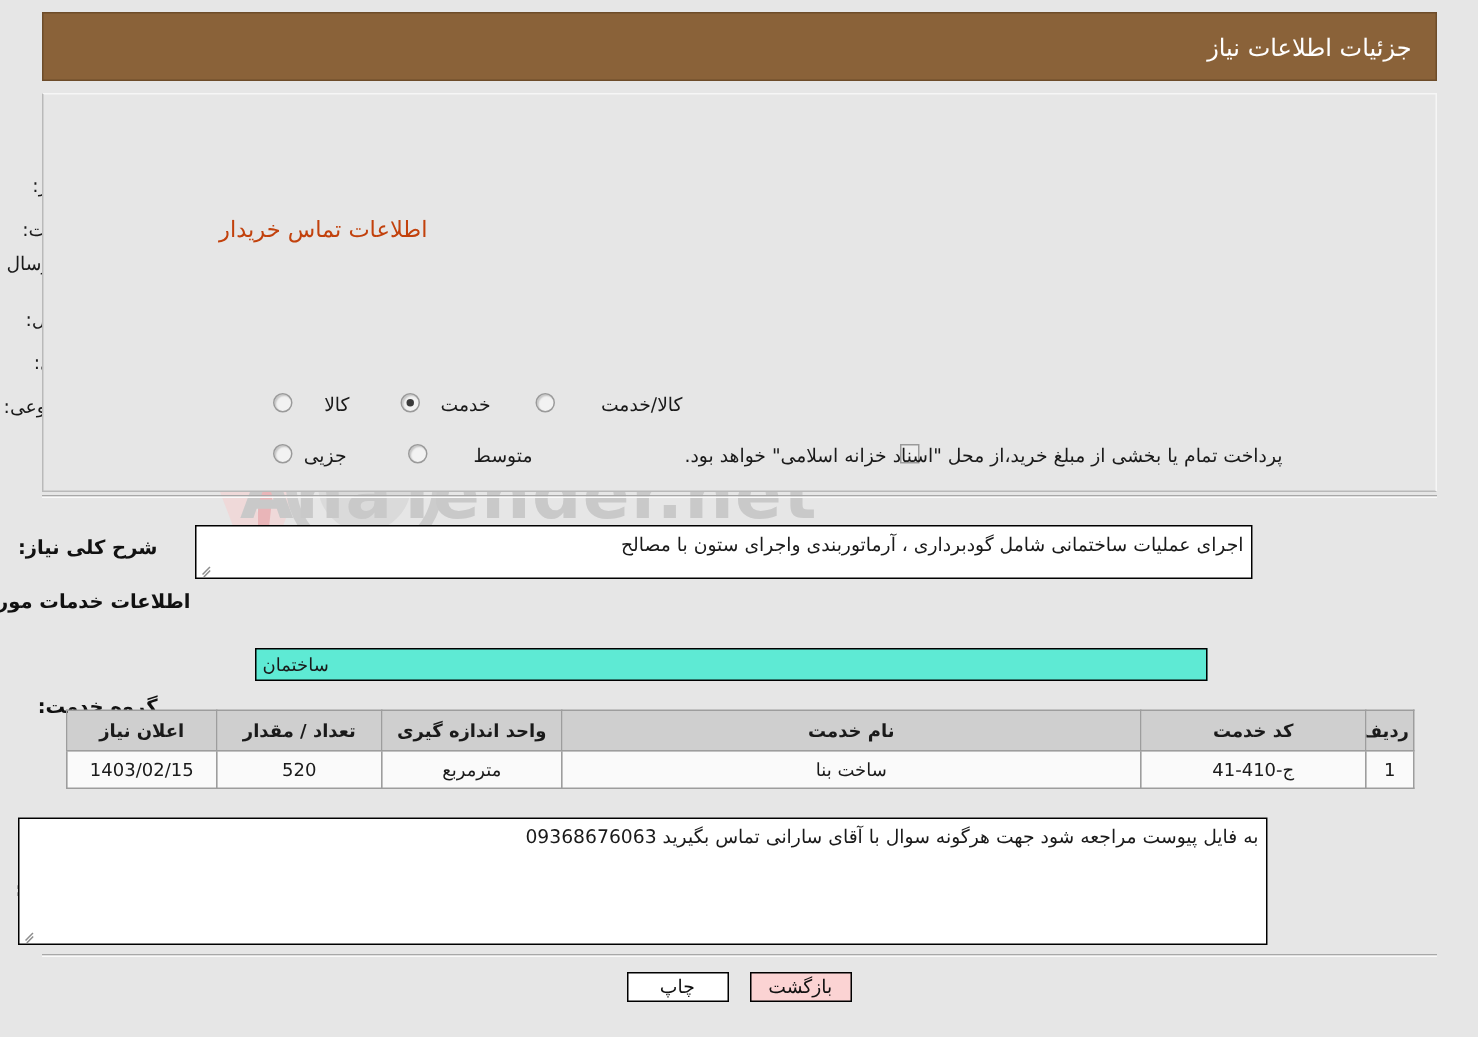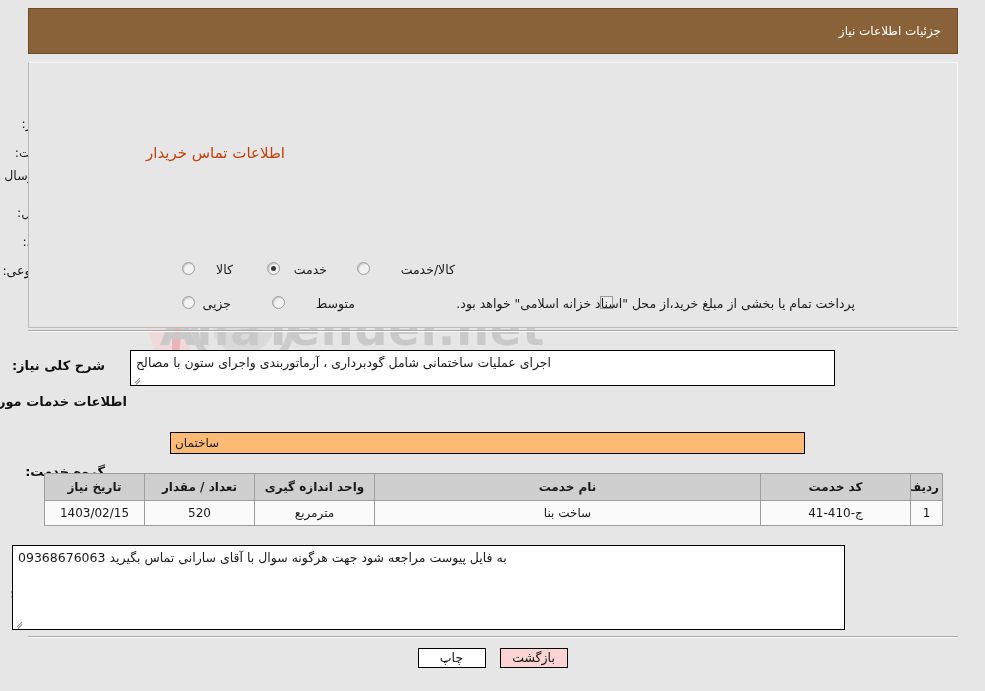--- a/index.html
+++ b/index.html
@@ -57,21 +57,21 @@
     background: #8a6239;
     border: 1px solid #6d4c2a;
     display: flex;
     align-items: center;
     justify-content: flex-start;
     padding-right: 16px;
     z-index: 2;
   }
   .titlebar-text {
     color: #ffffff;
-    font-size: 12px;
+    font-size: 16px;
     font-weight: normal;
     margin-left: 36px;
   }
 
   
   .panel {
     position: absolute;
     background: #e6e6e6;
     border: 1px solid #b9b9b9;
     border-top-color: #f6f6f6;
@@ -94,21 +94,21 @@
   .lbl {
     position: absolute;
     font-size: 12.5px;
     color: #1a1a1a;
     white-space: nowrap;
     text-align: right;
     line-height: 15px;
   }
   .box {
     position: absolute;
-    background: #fdba74;
+    background: #5eead4;
     border: 1px solid #000000;
     font-size: 12.5px;
     color: #1a1a1a;
     display: flex;
     align-items: center;
     padding: 0 4px;
     line-height: 1;
     white-space: nowrap;
     overflow: hidden;
   }
@@ -162,21 +162,21 @@
 
   
   .tbox {
     position: absolute;
     background: #ffffff;
     border: 1px solid #000000;
     font-size: 12.5px;
     color: #1a1a1a;
     padding: 3px 5px;
     z-index: 3;
-    text-align: left;
+    text-align: right;
     line-height: 18px;
     overflow: hidden;
   }
   .grip {
     position: absolute;
     left: 2px; bottom: 1px;
     width: 12px; height: 12px;
     z-index: 4;
   }
   .grip i {
@@ -354,21 +354,21 @@
   <div class="box right" style="right:180px; top:432px; width:635px; height:22px; font-size:12px;">ساختمان</div>
 
   <table class="tbl">
     <thead>
       <tr>
         <th class="c-radif">ردیف</th>
         <th class="c-code">کد خدمت</th>
         <th class="c-name">نام خدمت</th>
         <th class="c-unit">واحد اندازه گیری</th>
         <th class="c-qty">تعداد / مقدار</th>
-        <th class="c-date">تاریخ نیاز</th>
+        <th class="c-date">اعلان نیاز</th>
       </tr>
     </thead>
     <tbody>
       <tr>
         <td>1</td>
         <td>ج-410-41</td>
         <td>ساخت بنا</td>
         <td>مترمربع</td>
         <td>520</td>
         <td>1403/02/15</td>

